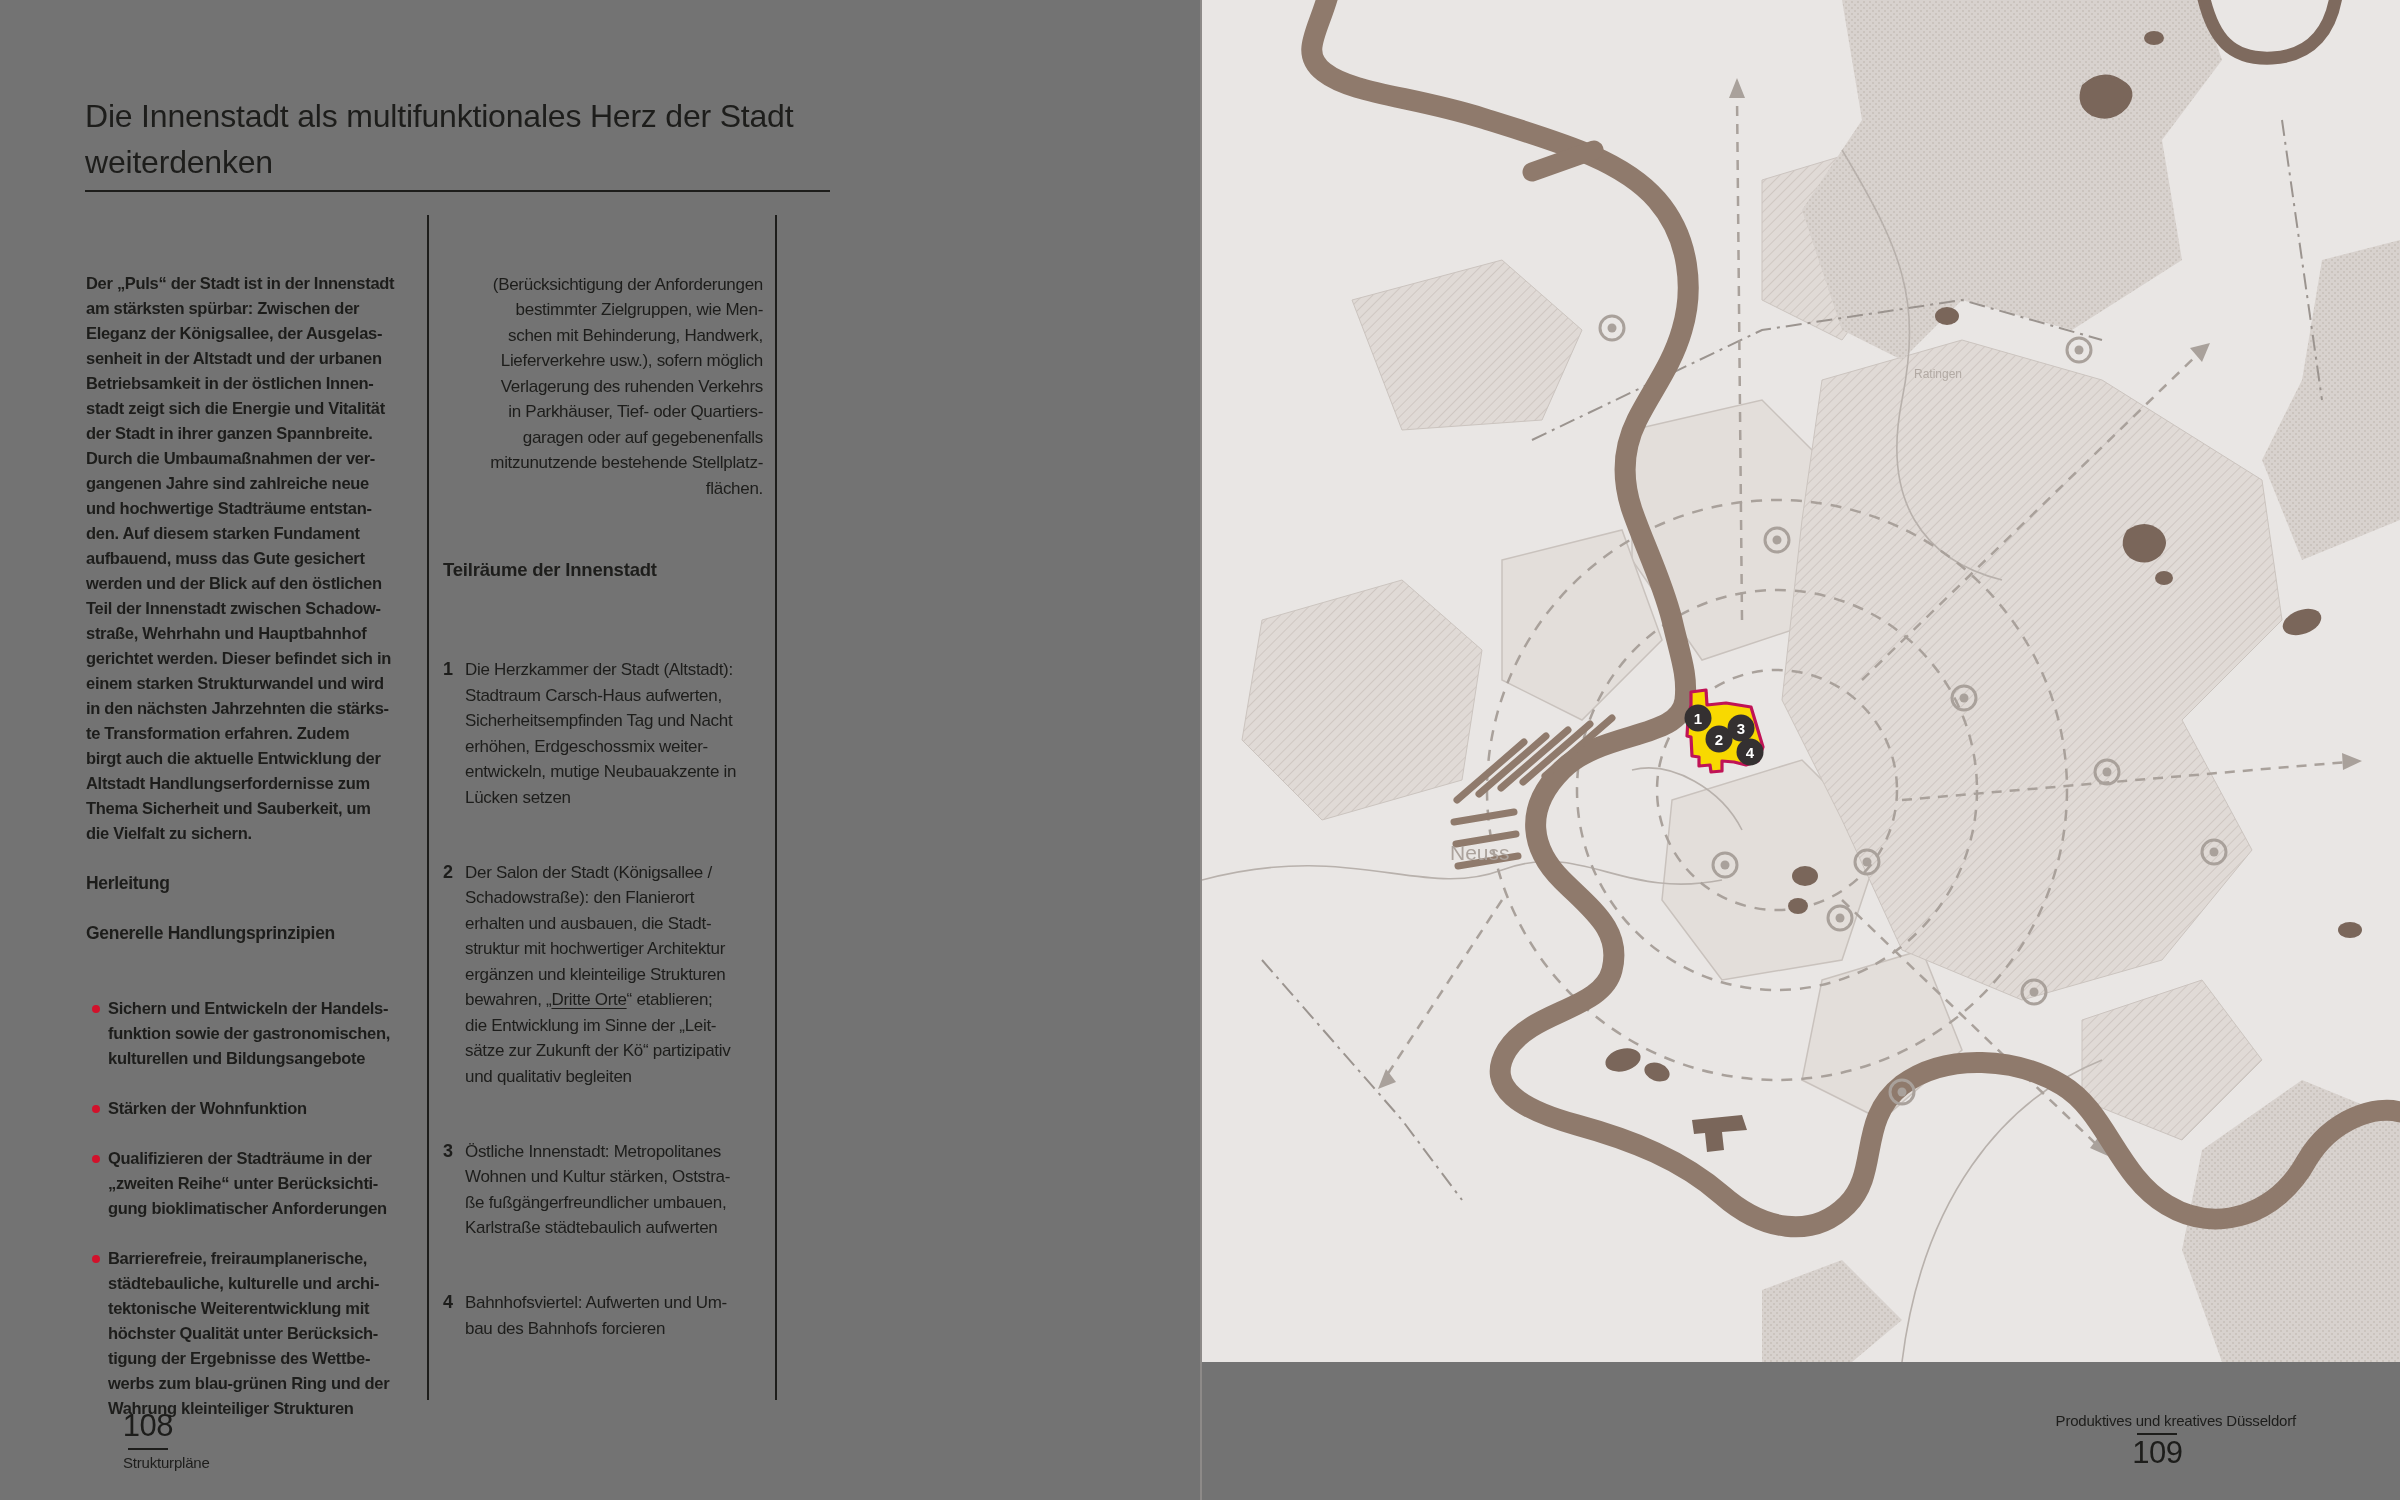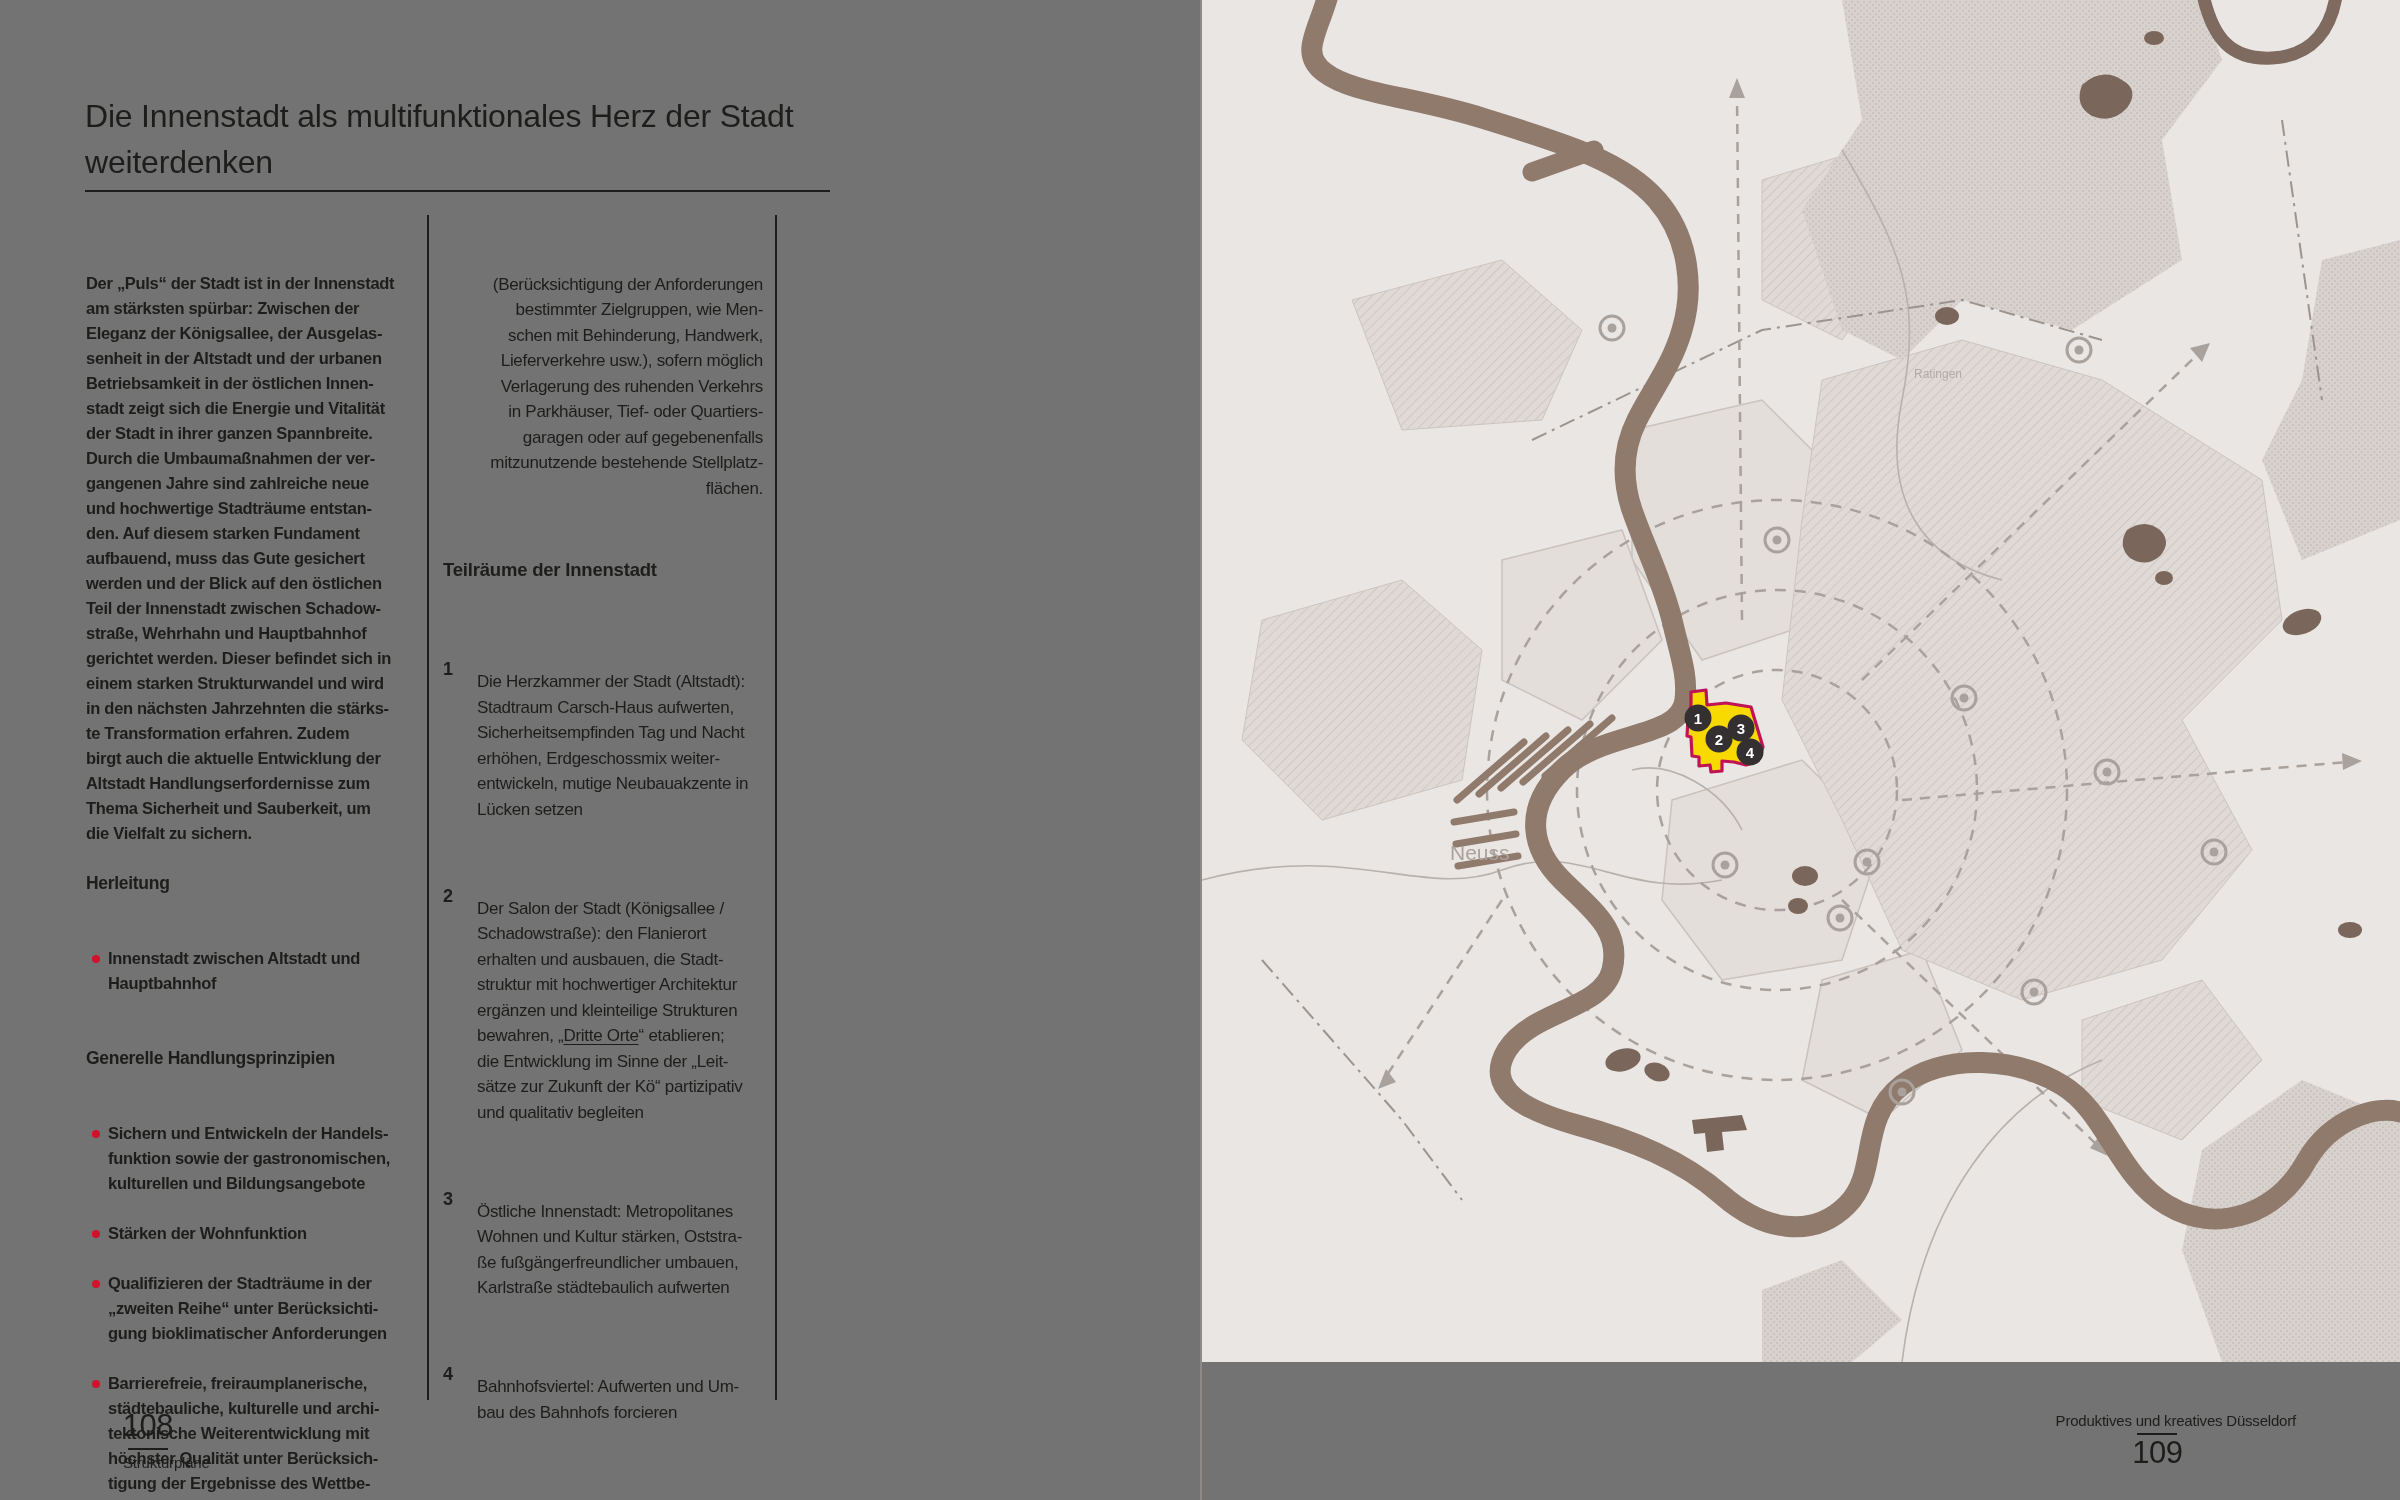--- a/index.html
+++ b/index.html
@@ -20,21 +20,21 @@
   .col2 .subhead{margin-top:30px;font-size:18.5px;letter-spacing:-0.2px;}
   ul.bullets{list-style:none;margin:0;padding:0;}
   ul.bullets li{position:relative;padding-left:22px;margin:0;}
   .col2 ul.bullets li{padding-left:15px;}
   ul.bullets li::before{content:"";position:absolute;left:6px;top:8.5px;width:8px;height:8px;
                         border-radius:50%;background:#D2112B;}
   .col2 ul.bullets li::before{left:-2px;}
   .mt22{margin-top:22px;}
   .num-item{display:flex;margin-top:24px;}
   .num-item .num{width:22px;flex:0 0 22px;font-weight:700;font-size:18px;letter-spacing:0;}
-  .num-item .itext{flex:1;margin:12px;white-space:pre-line;}
+  .num-item .itext{flex:1;margin:0;white-space:pre-line;}
   .u{text-decoration:underline;text-underline-offset:3px;}
   
   .legend{position:absolute;left:790px;top:1290px;width:330px;}
   .legend h4{margin:0;font-size:21px;font-weight:700;}
   .legend-row{display:flex;align-items:center;gap:13px;margin-top:22px;}
   .legend-label{font-size:16px;font-weight:500;letter-spacing:-0.2px;}
   .legend-note{margin-top:26px;font-size:15px;font-weight:500;letter-spacing:-0.2px;}
   
   .footer{position:absolute;top:1408px;display:flex;align-items:center;flex-direction:column;}
   .footer .pageno{font-size:31px;font-weight:500;letter-spacing:-0.5px;}
@@ -75,24 +75,20 @@
 straße, Wehrhahn und Hauptbahnhof
 gerichtet werden. Dieser befindet sich in
 einem starken Strukturwandel und wird
 in den nächsten Jahrzehnten die stärks-
 te Transformation erfahren. Zudem
 birgt auch die aktuelle Entwicklung der
 Altstadt Handlungserfordernisse zum
 Thema Sicherheit und Sauberkeit, um
 die Vielfalt zu sichern.</p>
     <p class="subhead">Herleitung</p>
-    <ul class="bullets">
-      <li>Innenstadt zwischen Altstadt und
-Hauptbahnhof</li>
-    </ul>
     <p class="subhead mt22">Generelle Handlungsprinzipien</p>
     <ul class="bullets">
       <li>Sichern und Entwickeln der Handels-
 funktion sowie der gastronomischen,
 kulturellen und Bildungsangebote</li>
       <li>Stärken der Wohnfunktion</li>
       <li>Qualifizieren der Stadträume in der
 „zweiten Reihe“ unter Berücksichti-
 gung bioklimatischer Anforderungen</li>
       <li>Barrierefreie, freiraumplanerische,

